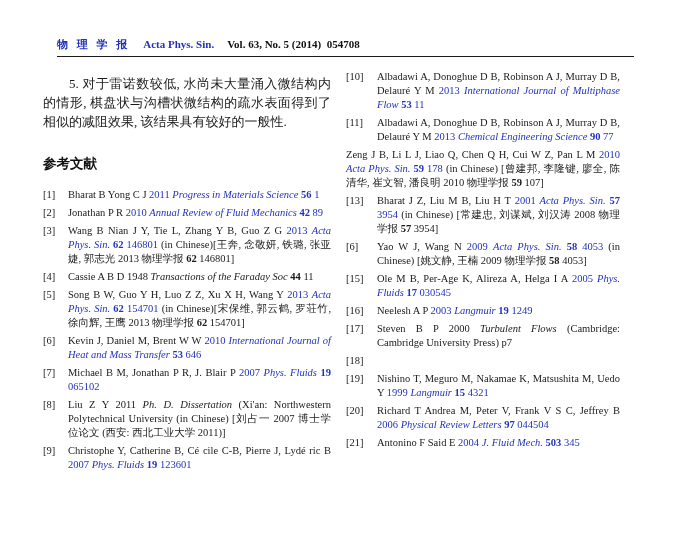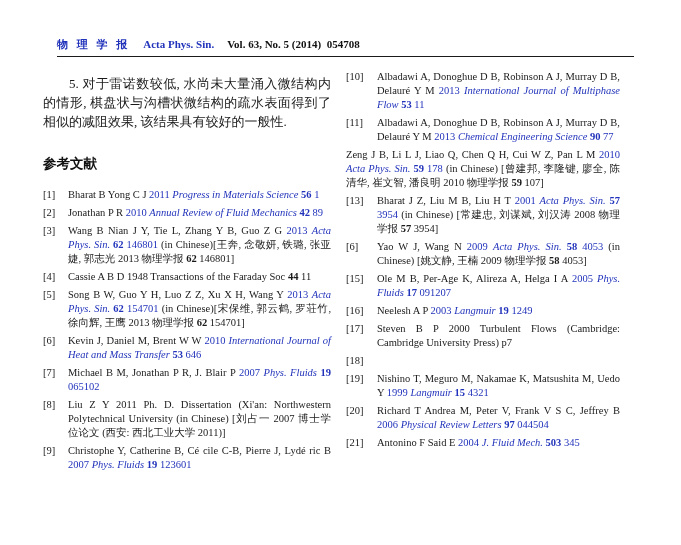--- a/index.html
+++ b/index.html
@@ -25,21 +25,21 @@
   }
   .refs-heading{margin:24px 0 15px 0;font-size:13.5px;font-weight:bold;color:#111;}
   .ref{display:flex;margin-bottom:4px;font-size:10.5px;line-height:14px;}
   .ref-num{flex:0 0 25px;}
   .col-right .ref-num{flex:0 0 31px;}
   .ref-text{flex:1 1 auto;text-align:justify;}
   .s-p{color:var(--ink);}
   .s-b{color:var(--blue);}
   .s-bi{color:var(--blue);font-style:italic;}
   .s-bb{color:var(--blue);font-weight:bold;}
-  .s-e{color:var(--ink);}
+  .s-e{color:var(--ink);font-style:italic;}
   .s-k{color:var(--ink);font-weight:bold;}
 </style>
 </head>
 <body>
 
 <div class="page" style="--blue: #2233bb;">
   <div class="header">
     <span class="h-cn">物 理 学 报</span><span class="h-en">Acta Phys. Sin.</span><span class="h-issue">Vol. 63, No. 5 (2014)  054708</span>
   </div>
   <div class="rule"></div>
@@ -103,21 +103,21 @@
           <div class="ref">
             <span class="ref-num">[13]</span>
             <span class="ref-text"><span class="s-p">Bharat J Z, Liu M B, Liu H T </span><span class="s-b">2001 </span><span class="s-bi">Acta Phys. Sin. </span><span class="s-bb">57 </span><span class="s-b">3954 </span><span class="s-p">(in Chinese) [常建忠, 刘谋斌, 刘汉涛 2008 物理学报 </span><span class="s-k">57 </span><span class="s-p">3954]</span></span>
           </div>
           <div class="ref">
             <span class="ref-num">[6]</span>
             <span class="ref-text"><span class="s-p">Yao W J, Wang N </span><span class="s-b">2009 </span><span class="s-bi">Acta Phys. Sin. </span><span class="s-bb">58 </span><span class="s-b">4053 </span><span class="s-p">(in Chinese) [姚文静, 王楠 2009 物理学报 </span><span class="s-k">58 </span><span class="s-p">4053]</span></span>
           </div>
           <div class="ref">
             <span class="ref-num">[15]</span>
-            <span class="ref-text"><span class="s-p">Ole M B, Per-Age K, Alireza A, Helga I A </span><span class="s-b">2005 </span><span class="s-bi">Phys. Fluids </span><span class="s-bb">17 </span><span class="s-b">091207</span></span>
+            <span class="ref-text"><span class="s-p">Ole M B, Per-Age K, Alireza A, Helga I A </span><span class="s-b">2005 </span><span class="s-bi">Phys. Fluids </span><span class="s-bb">17 </span><span class="s-b">030545</span></span>
           </div>
           <div class="ref">
             <span class="ref-num">[16]</span>
             <span class="ref-text"><span class="s-p">Neelesh A P </span><span class="s-b">2003 </span><span class="s-bi">Langmuir </span><span class="s-bb">19 </span><span class="s-b">1249</span></span>
           </div>
           <div class="ref">
             <span class="ref-num">[17]</span>
             <span class="ref-text"><span class="s-p">Steven B P 2000 </span><span class="s-e">Turbulent Flows </span><span class="s-p">(Cambridge: Cambridge University Press) p7</span></span>
           </div>
           <div class="ref">

